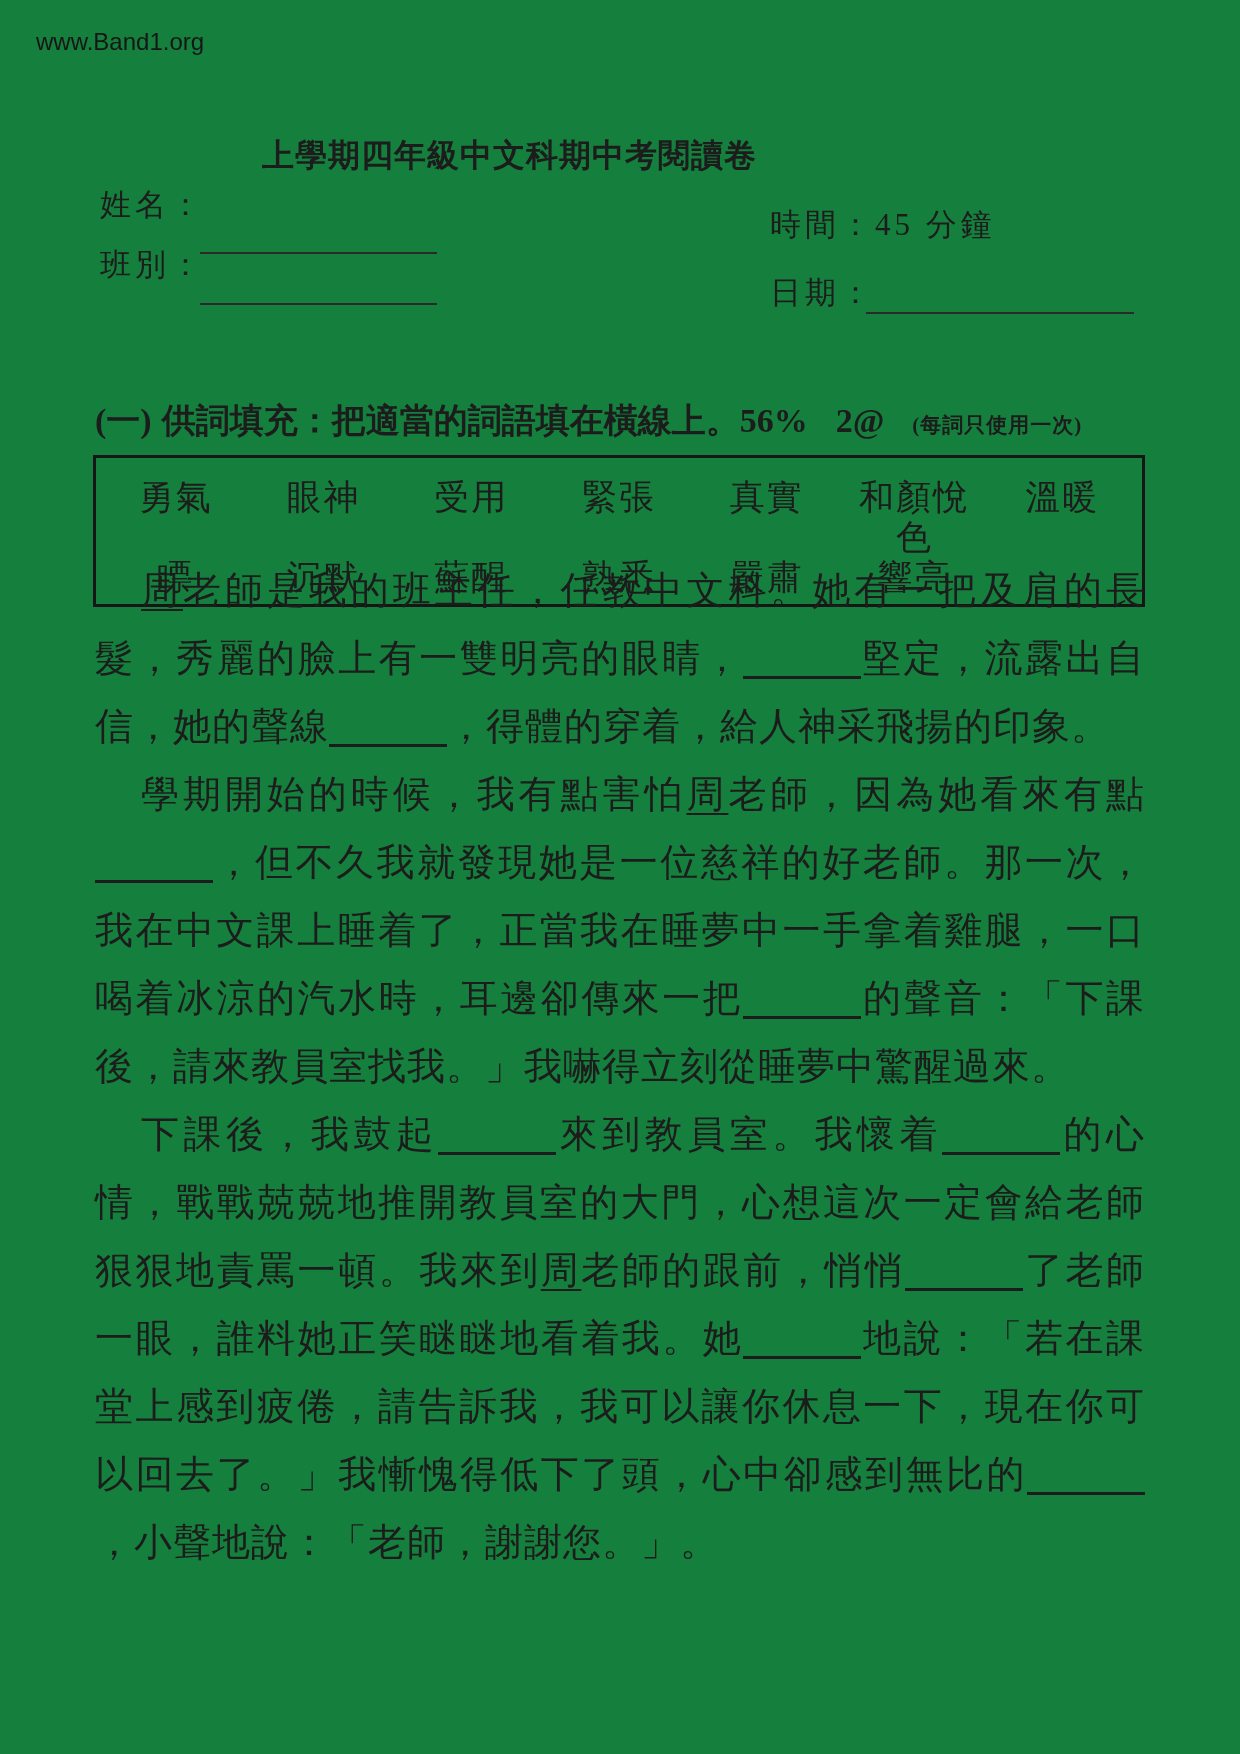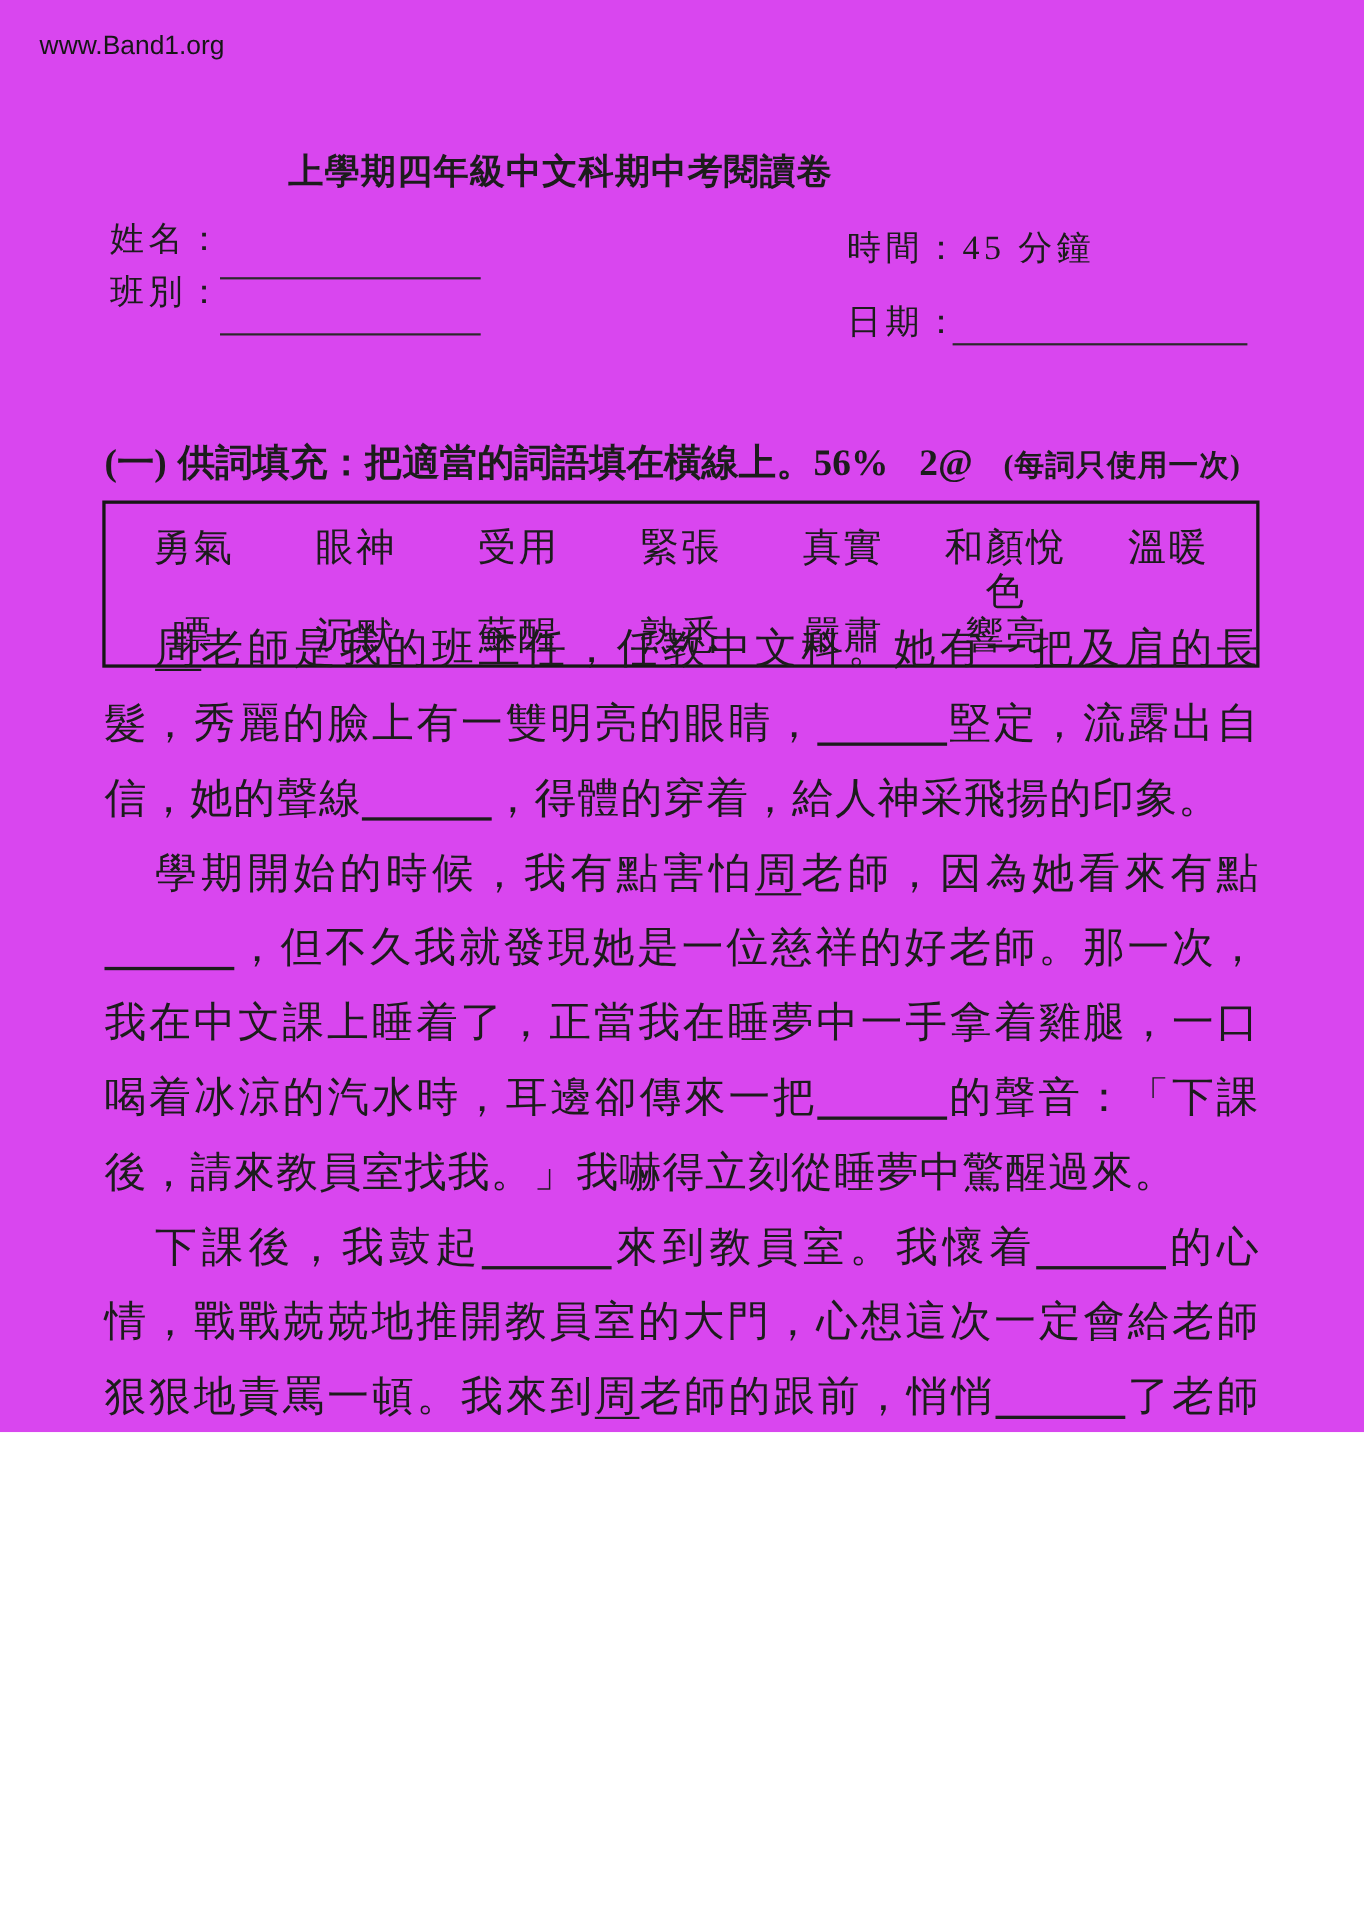--- a/index.html
+++ b/index.html
@@ -1,20 +1,20 @@
 <!DOCTYPE html>
 <html><head>
 <meta charset="utf-8">
 <style>
   html, body { margin: 0; padding: 0; background: #ffffff; }
   .page {
     position: relative;
     width: 1240px;
-    height: 1302px;
-    background: #d946ef;
+    height: 1754px;
+    background: #15803d;
     color: #1c1c1c;
     font-family: "Liberation Serif", "DejaVu Serif", serif;
     overflow: hidden;
   }
   .watermark {
     position: absolute;
     left: 36px; top: 28px;
     font-family: "Liberation Sans", "DejaVu Sans", sans-serif;
     font-size: 24px;
     color: #161616;
@@ -31,40 +31,40 @@
     position: absolute;
     font-size: 31px;
     letter-spacing: 4px;
     white-space: nowrap;
   }
   .hline {
     position: absolute;
     border-bottom: 2px solid #2a2a2a;
     height: 0;
   }
-  .name-label  { left: 100px; top: 196px; }
+  .name-label  { left: 100px; top: 184px; }
   .name-line   { left: 200px; top: 252px; width: 237px; }
   .class-label { left: 100px; top: 244px; }
   .class-line  { left: 200px; top: 303px; width: 237px; }
   .time-label  { left: 770px; top: 204px; }
   .date-label  { left: 770px; top: 272px; }
   .date-line   { left: 866px; top: 312px; width: 268px; }
 
   .section-heading {
     position: absolute;
     left: 95px; top: 398px;
     width: 1060px;
     font-size: 34px;
     font-weight: 700;
     white-space: nowrap;
   }
   .section-heading .gap-s { display: inline-block; width: 10px; }
   .section-heading .gap-m { display: inline-block; width: 28px; }
   .section-heading .note {
-    font-size: 27px;
+    font-size: 21px;
     font-weight: 700;
     letter-spacing: 1px;
   }
 
   .wordbank {
     position: absolute;
     left: 93px; top: 455px;
     width: 1052px;
     border: 3px solid #161616;
     box-sizing: border-box;

